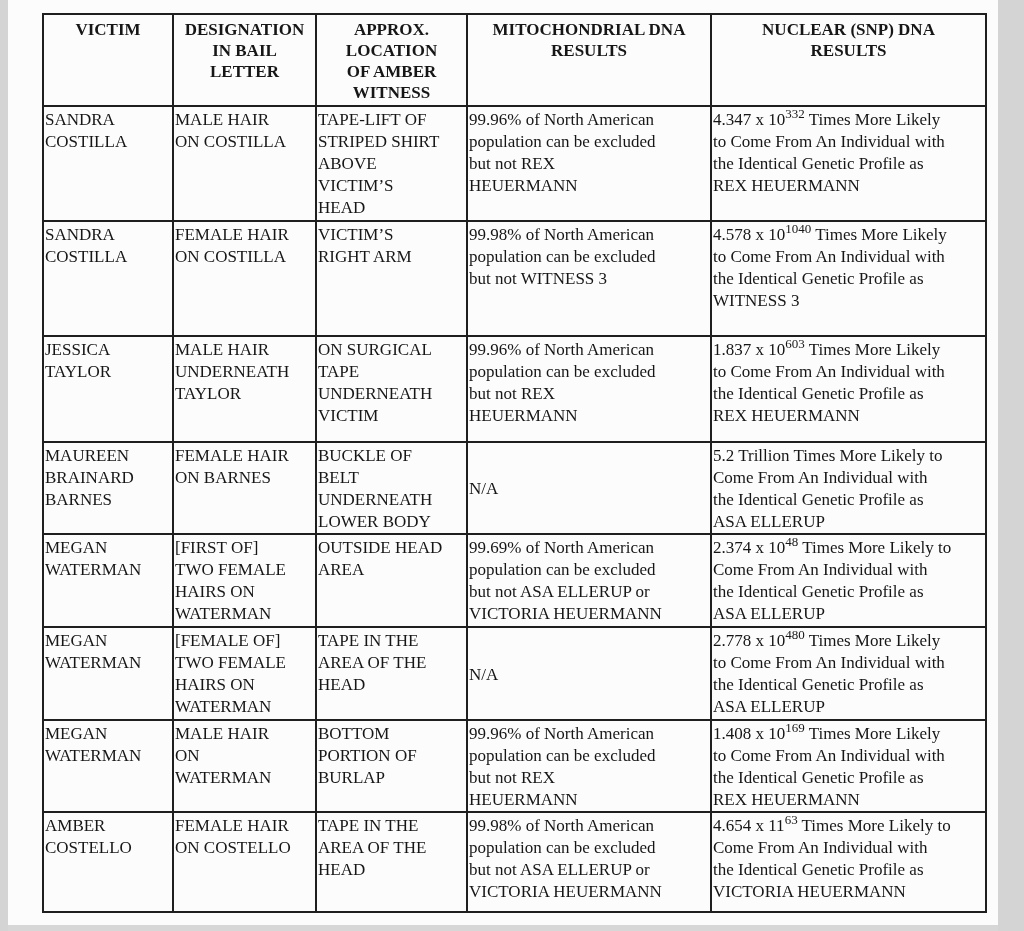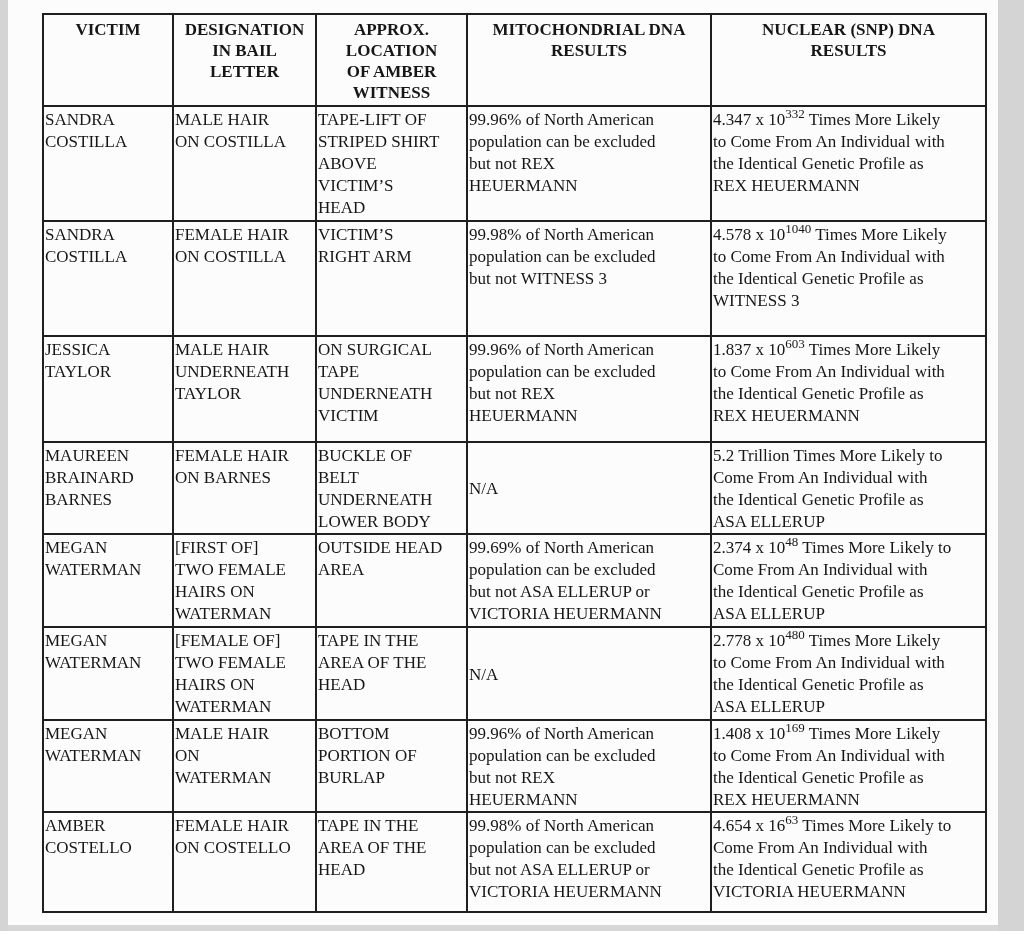--- a/index.html
+++ b/index.html
@@ -287,21 +287,21 @@
             <div class="ln"><span>AREA OF THE</span></div>
             <div class="ln"><span>HEAD</span></div>
           </td>
           <td>
             <div class="ln"><span>99.98% of North American</span></div>
             <div class="ln"><span>population can be excluded</span></div>
             <div class="ln"><span>but not </span><span class="b">ASA ELLERUP or</span></div>
             <div class="ln"><span class="b">VICTORIA HEUERMANN</span></div>
           </td>
           <td>
-            <div class="ln"><span>4.654 x 16</span><span class="sup">63</span><span> Times More Likely to</span></div>
+            <div class="ln"><span>4.654 x 11</span><span class="sup">63</span><span> Times More Likely to</span></div>
             <div class="ln"><span>Come From An Individual with</span></div>
             <div class="ln"><span>the Identical Genetic Profile as</span></div>
             <div class="ln"><span class="b">VICTORIA HEUERMANN</span></div>
           </td>
         </tr>
       </tbody>
     </table>
 </div>
 
 </body></html>

